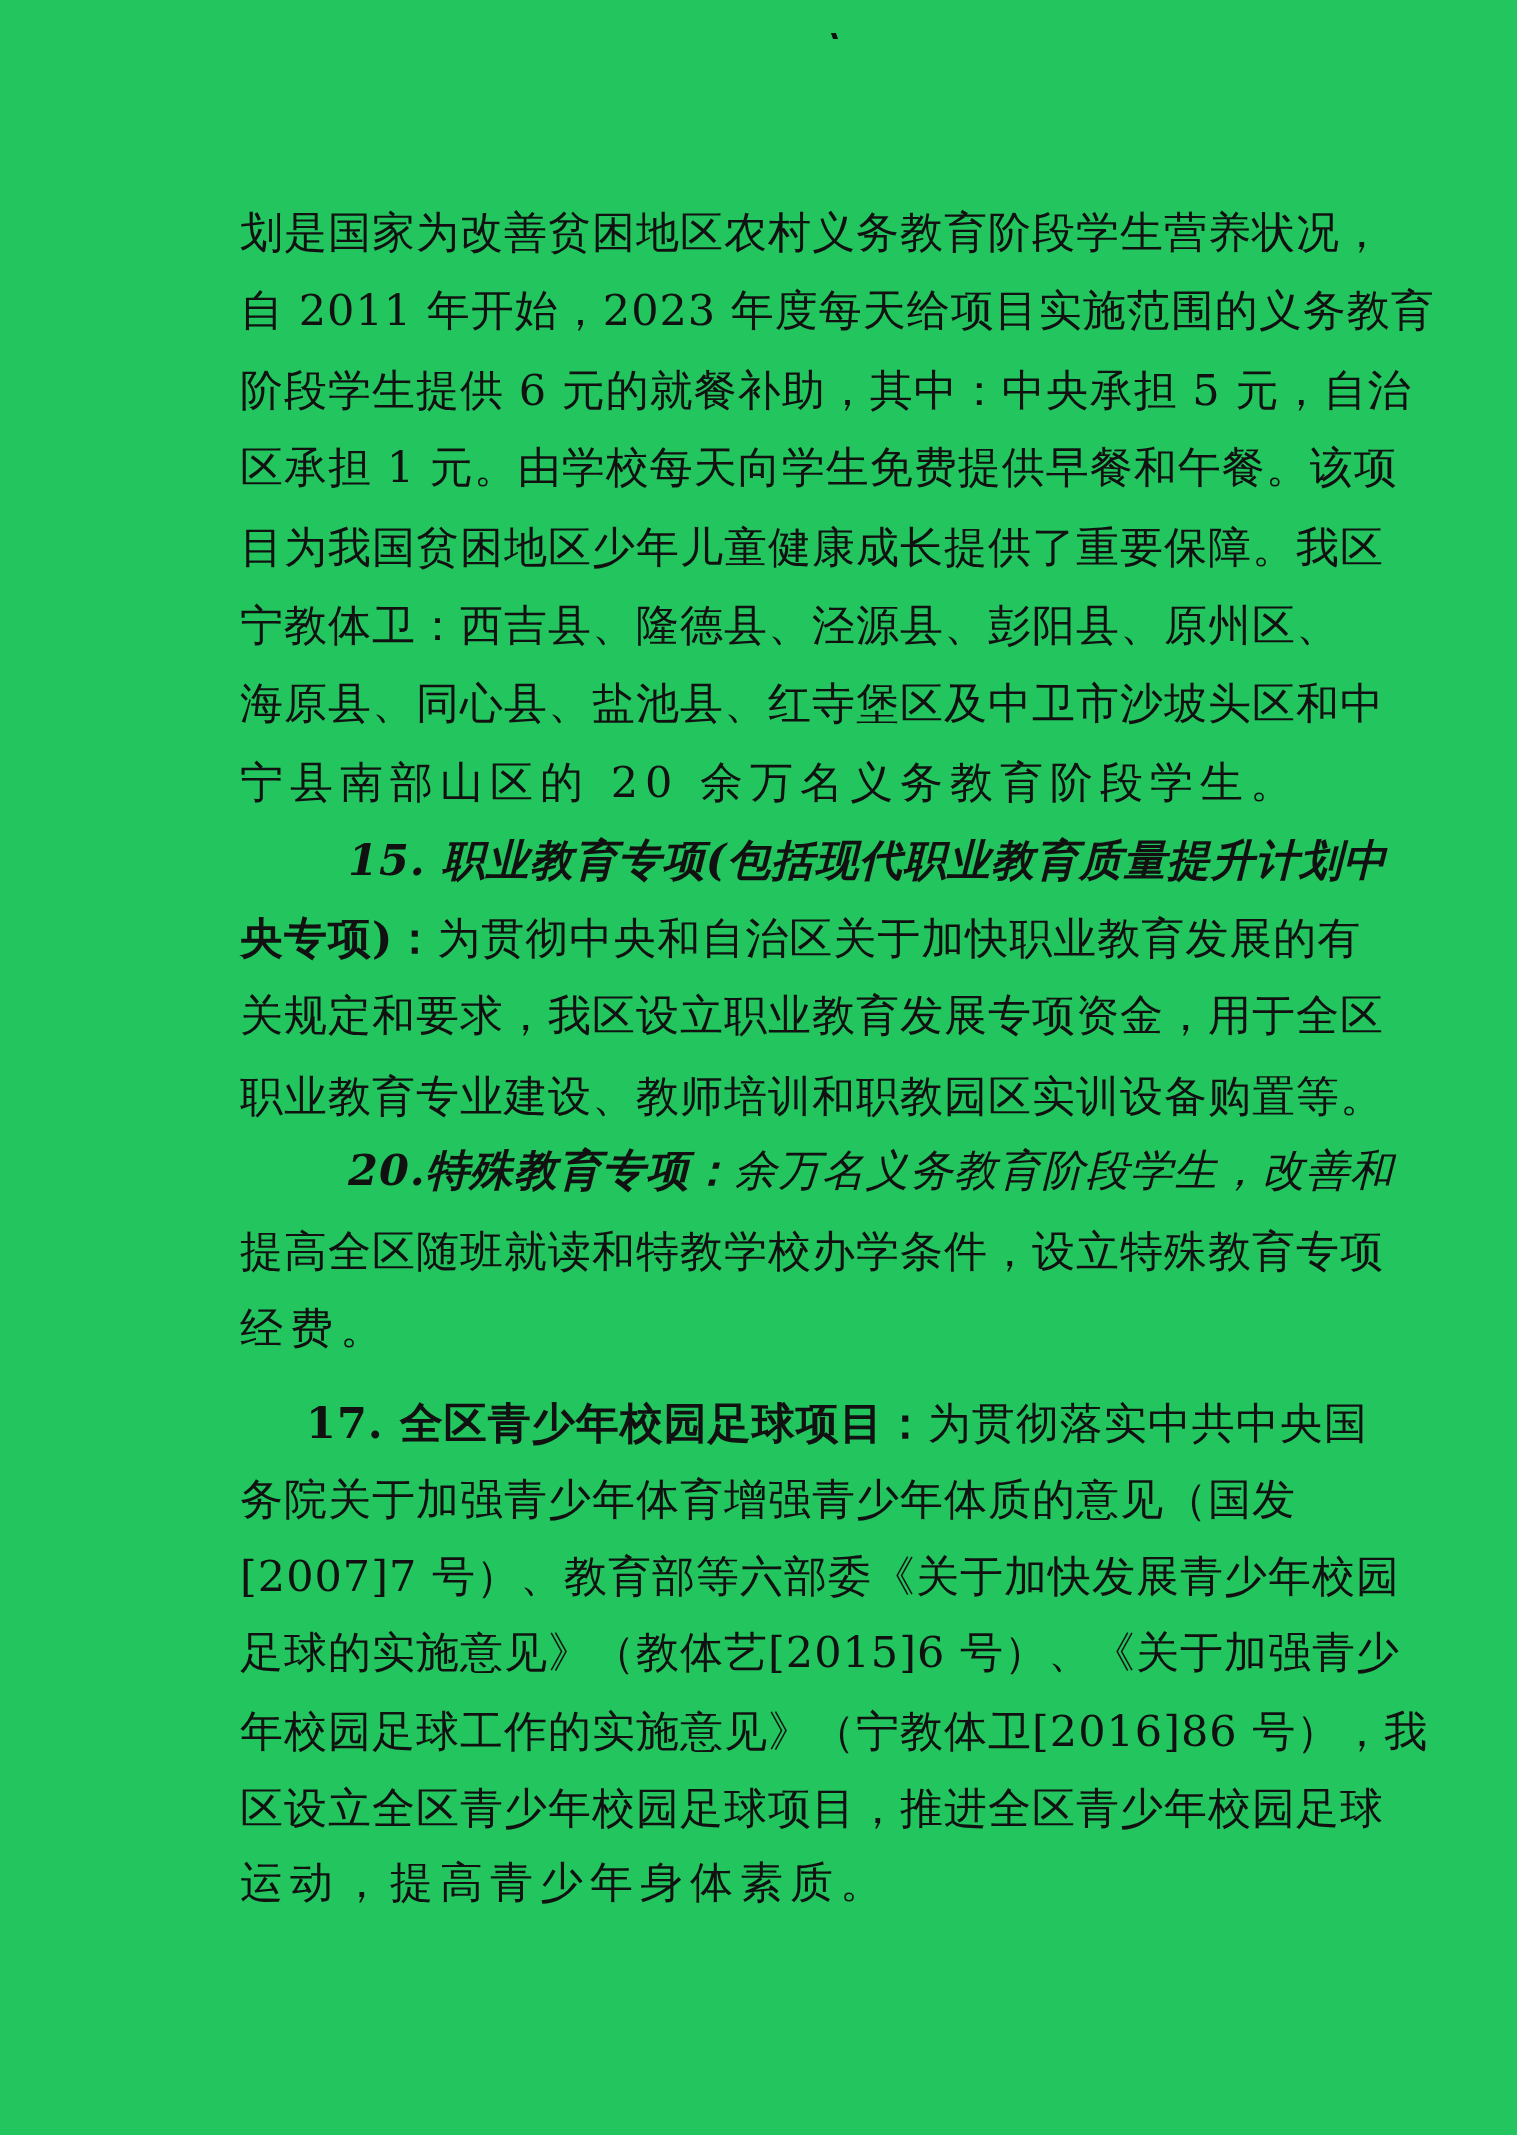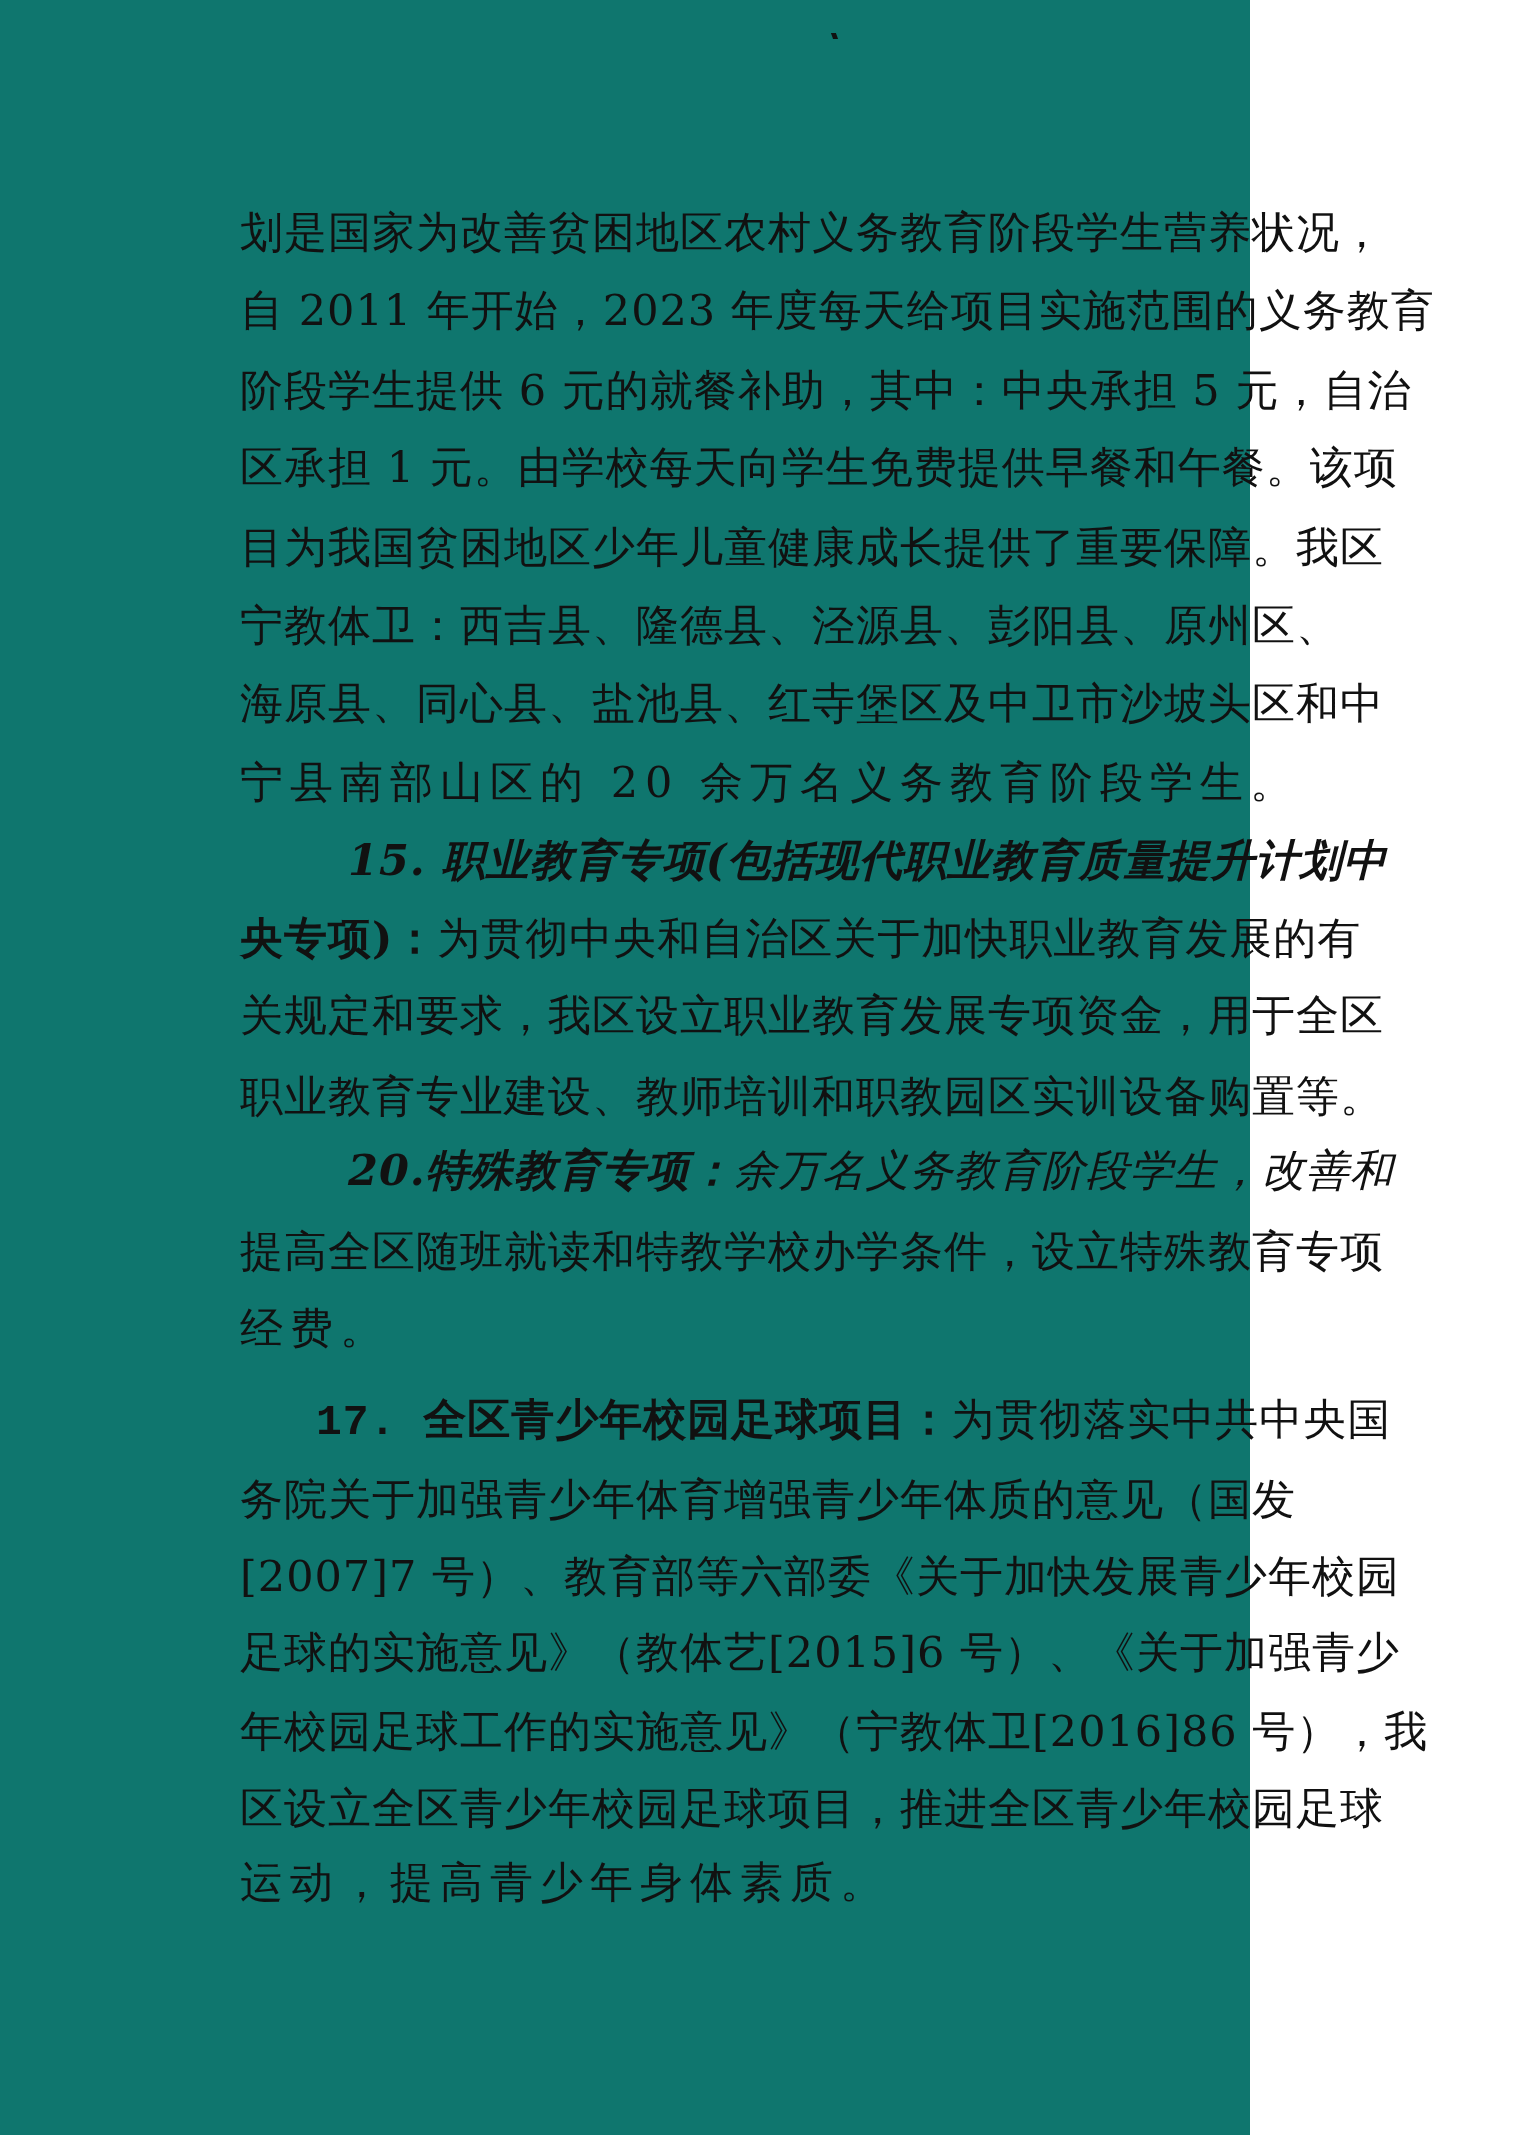--- a/index.html
+++ b/index.html
@@ -11,23 +11,23 @@
       width: 1517px;
       height: 2135px;
       position: relative;
       overflow: hidden;
       font-family: "DejaVu Serif", "Liberation Serif", serif;
       color: #111111;
     }
     .page {
       position: absolute;
       left: 0; top: 0;
-      width: 1250px;
+      width: 1517px;
       height: 2135px;
-      background: #0f766e;
+      background: #22c55e;
     }
     .scan-mark {
       position: absolute;
       left: 832px;
       top: 33px;
       width: 5px;
       height: 6px;
       background: #111;
       transform: skewX(20deg);
     }
@@ -47,23 +47,22 @@
       text-align: center;
       text-align-last: left;
       letter-spacing: 7px;
     }
     .line.indent {
       left: 348px;
       width: 937px;
       font-style: italic;
     }
     .line.indent17 {
-      left: 316px;
+      left: 306px;
       width: 949px;
-      font-family: Liberation Mono, monospace;
     }
     .bold {
       font-weight: bold;
     }
   </style>
 </head>
 <body>
 
 <div class="page">
 

